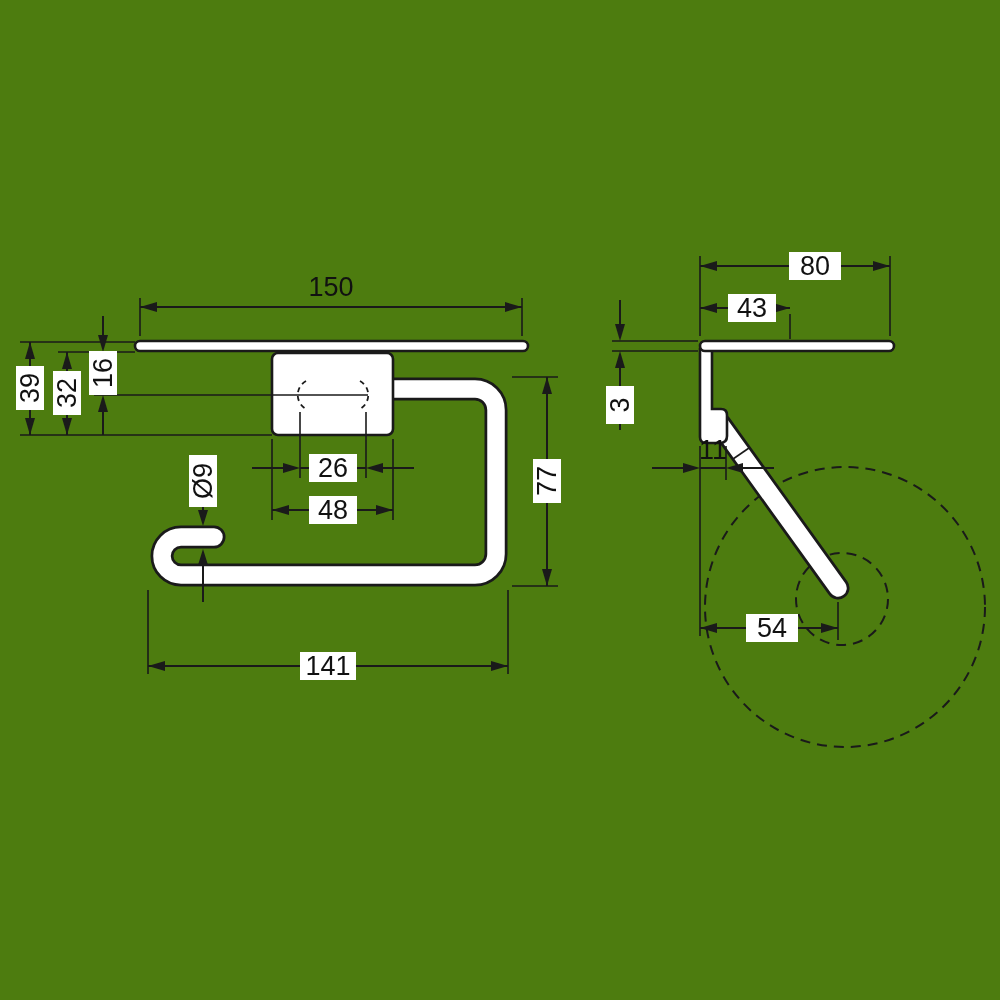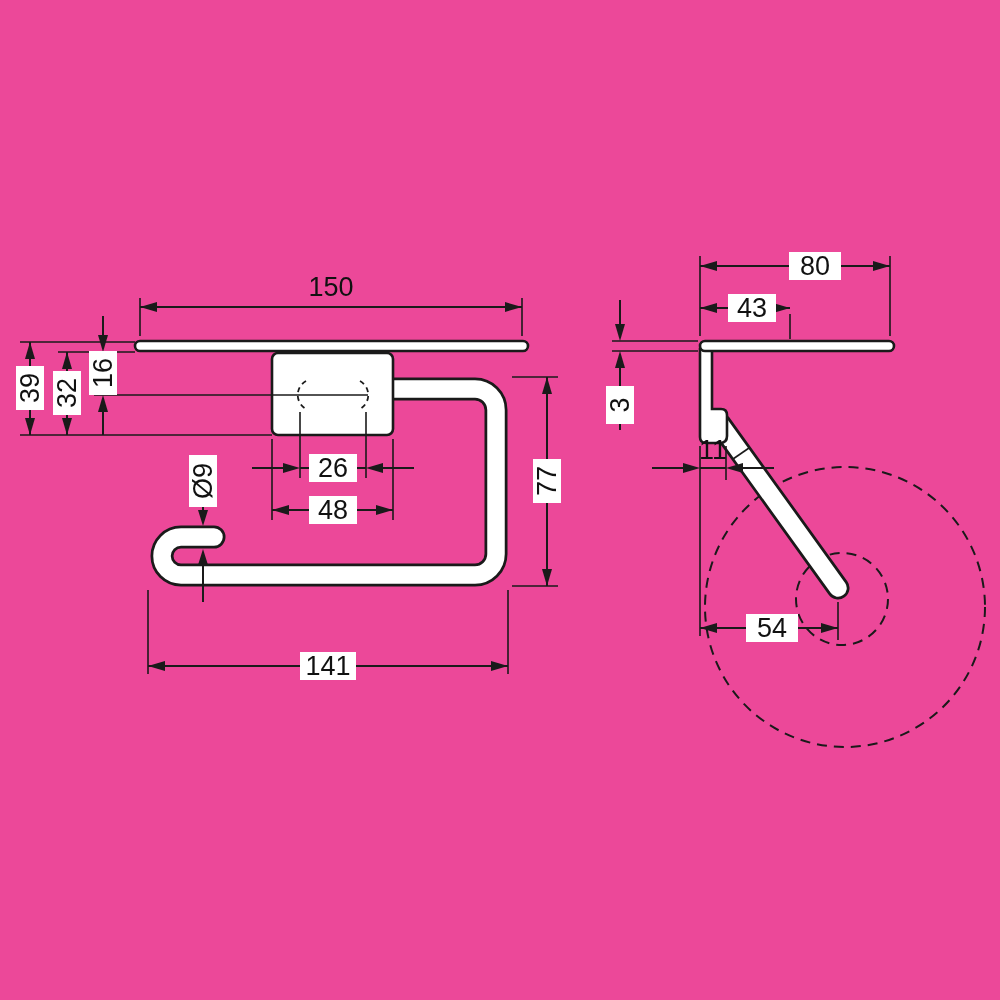--- a/index.html
+++ b/index.html
@@ -1,16 +1,16 @@
 <!DOCTYPE html>
 <html><head>
 <meta charset="utf-8">
 <style>
   html,body{margin:0;padding:0;background:#fff;}
-  .stage{width:1000px;height:1000px;background:#ec4899;position:relative;overflow:hidden;}
+  .stage{width:1000px;height:1000px;background:#4d7c0f;position:relative;overflow:hidden;}
   svg{display:block;}
   .ext  {stroke:#1a1a1a;stroke-width:1.6;fill:none;}
   .dimln{stroke:#1a1a1a;stroke-width:2;fill:none;}
   .shape{stroke:#1a1a1a;stroke-width:2.6;fill:#ffffff;}
   .thin {stroke:#1a1a1a;stroke-width:1.6;fill:none;}
   .bar-outer{stroke:#1a1a1a;stroke-width:23;fill:none;stroke-linecap:round;stroke-linejoin:round;}
   .bar-inner{stroke:#ffffff;stroke-width:17.5;fill:none;stroke-linecap:round;stroke-linejoin:round;}
   .arm-outer{stroke:#1a1a1a;stroke-width:23;fill:none;stroke-linecap:round;}
   .arm-inner{stroke:#ffffff;stroke-width:17.5;fill:none;stroke-linecap:round;}
   .arr  {fill:#1a1a1a;stroke:none;}

